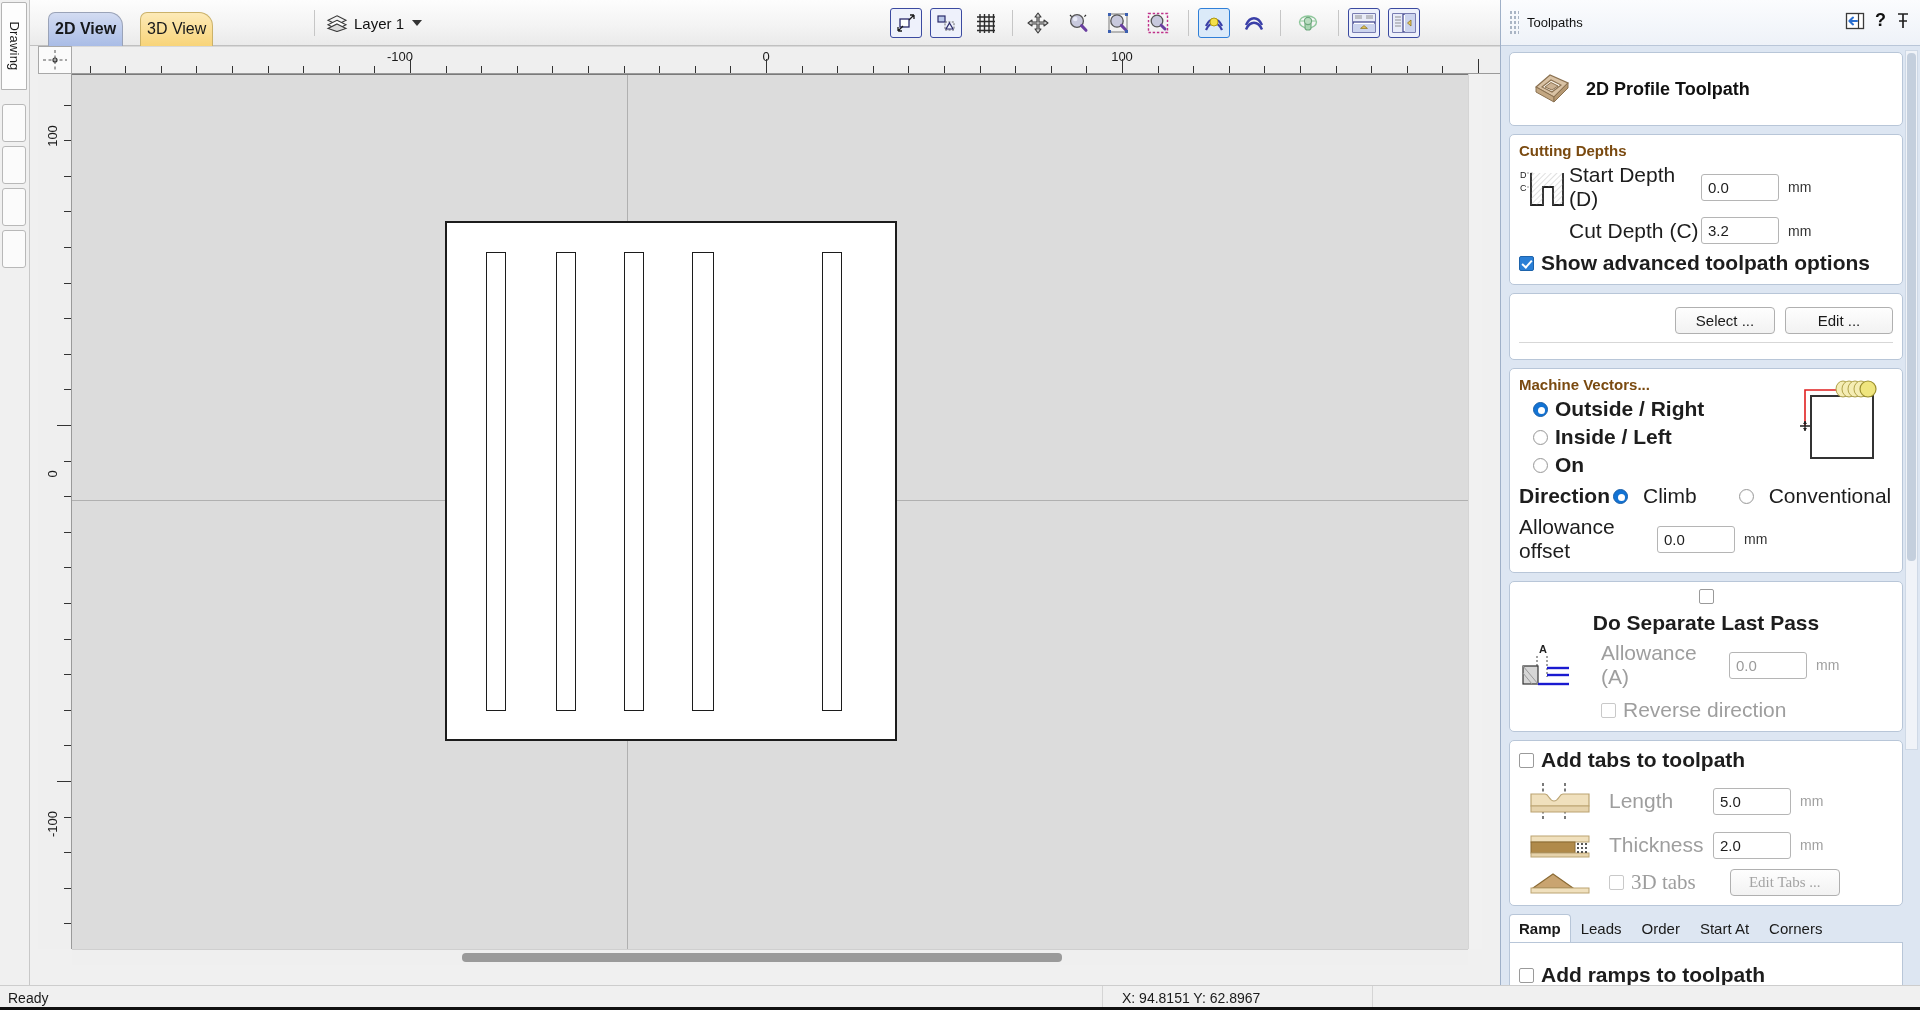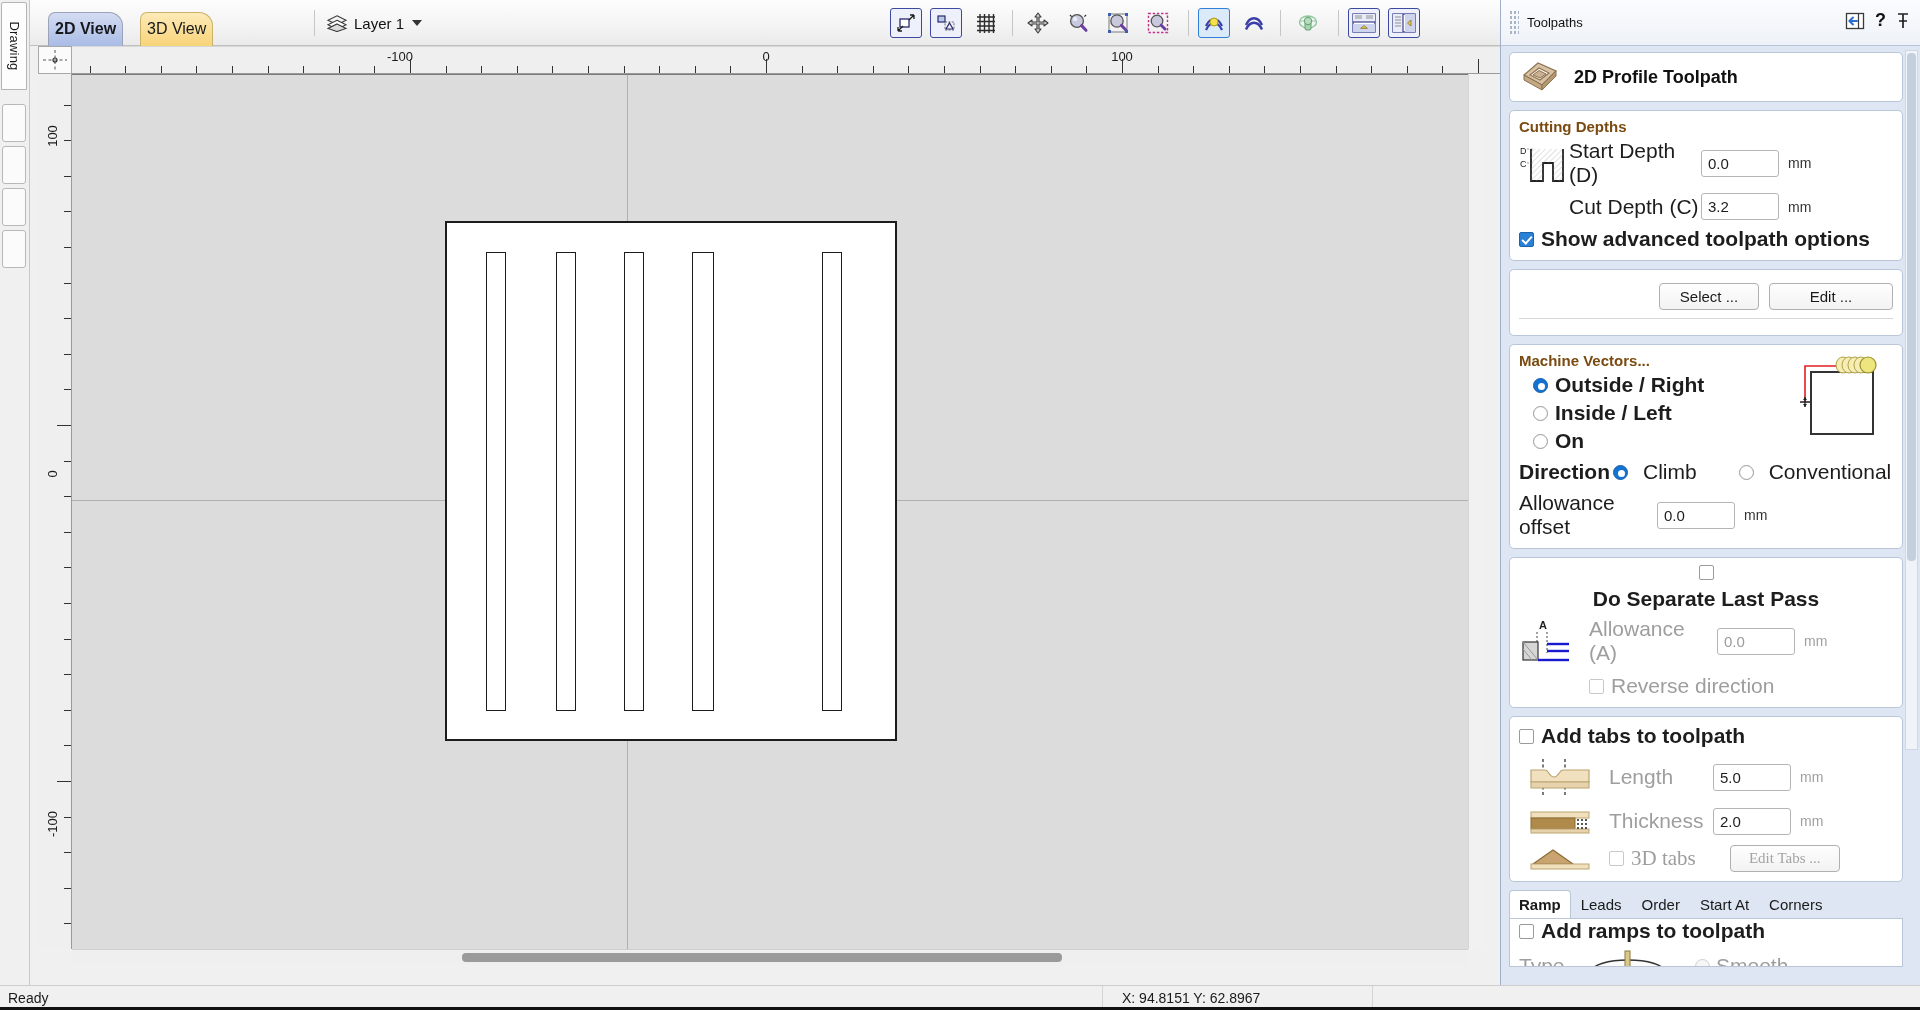--- a/index.html
+++ b/index.html
@@ -352,21 +352,21 @@
   .ptab.active {
     font-weight: bold;
     background: #ffffff;
     border-color: #b8c6d8;
     border-radius: 4px 4px 0 0;
   }
   .tabpane {
     background: #fff;
     border: 1px solid #b8c6d8;
     border-top: none;
-    padding: 0 9px;
+    padding: 20px 9px;
     position: relative;
     height: 48px;
     overflow: hidden;
   }
 
   
   .statusbar {
     position: absolute; left: 0; top: 985px;
     width: 1920px; height: 25px;
     background: #f0f0f0;
@@ -656,21 +656,21 @@
         <span class="hicon">
           <svg width="14" height="18" viewBox="0 0 14 18">
             <path d="M2 2 H12 M7 2 V9 M3 9 H11 M7 9 V16" stroke="#222" stroke-width="1.7" fill="none"></path>
           </svg>
         </span>
       </div>
     </div>
 
     <div class="rbody">
 
-      <div class="group" style="padding:0">
+      <div class="group" style="padding:12px">
         <div class="tp-header">
           <svg width="40" height="36" viewBox="0 0 40 36">
             <polygon points="4,16 18,4 36,12 22,26" fill="#d9c2a4" stroke="#8d7css" stroke-width="1"></polygon>
             <polygon points="4,16 18,4 36,12 22,26" fill="#d9c2a4" stroke="#8b7252" stroke-width="1.2"></polygon>
             <polygon points="10,16 19,9 29,14 20,21" fill="#fbf4e9" stroke="#8b7252" stroke-width="1.1"></polygon>
             <polygon points="13,16 19,11.5 26,15 20,19" fill="#cbb293" stroke="#8b7252" stroke-width="1"></polygon>
             <polygon points="4,16 22,26 22,31 4,21" fill="#c3a782" stroke="#8b7252" stroke-width="1"></polygon>
             <polygon points="22,26 36,12 36,17 22,31" fill="#b59872" stroke="#8b7252" stroke-width="1"></polygon>
           </svg>
           <div class="tp-title">2D Profile Toolpath</div>
@@ -710,21 +710,21 @@
         </div>
         <div class="row" style="margin-top:7px; gap:7px;">
           <span class="cb checked"></span>
           <span class="lbl b">Show advanced toolpath options</span>
         </div>
       </div>
 
       <div class="group">
         <div class="row" style="justify-content:flex-end; gap:10px; margin-top:6px;">
           <div class="btn" style="width:100px">Select ...</div>
-          <div class="btn" style="width:124px">Edit ...</div>
+          <div class="btn" style="width:108px">Edit ...</div>
         </div>
         <div style="height:1px;background:#d7d7d7;margin:8px 0 7px 0"></div>
       </div>
 
       <div class="group">
         <div style="display:flex;">
           <div style="flex:1">
             <div class="grp-title">Machine Vectors...</div>
             <div class="row" style="gap:7px; margin:4px 0 4px 14px;">
               <span class="radio sel"></span>
@@ -783,21 +783,21 @@
                 <path d="M28 15 V36"></path>
             </g>
             <rect x="4" y="25" width="15" height="18" fill="#d6d6d6" stroke="#333" stroke-width="1.2"></rect>
             <path d="M4 25 L19 43 M4 32 L13 43" stroke="#999" stroke-width="1"></path>
             <g stroke="#1a1ad0" stroke-width="2.4">
               <path d="M28 27 H50"></path>
                 <path d="M28 34 H50"></path>
                 <path d="M19 43 H50"></path>
             </g>
           </svg>
-          <div style="flex:1; margin-left:8px;">
+          <div style="flex:1; margin-left:20px;">
             <div class="row">
               <span class="lbl dim" style="width:128px">Allowance (A)</span>
               <div class="field dim">0.0</div>
               <span class="unit dim">mm</span>
             </div>
             <div class="row" style="gap:7px; margin-top:9px;">
               <span class="cb dim"></span>
               <span class="lbl dim">Reverse direction</span>
             </div>
           </div>

